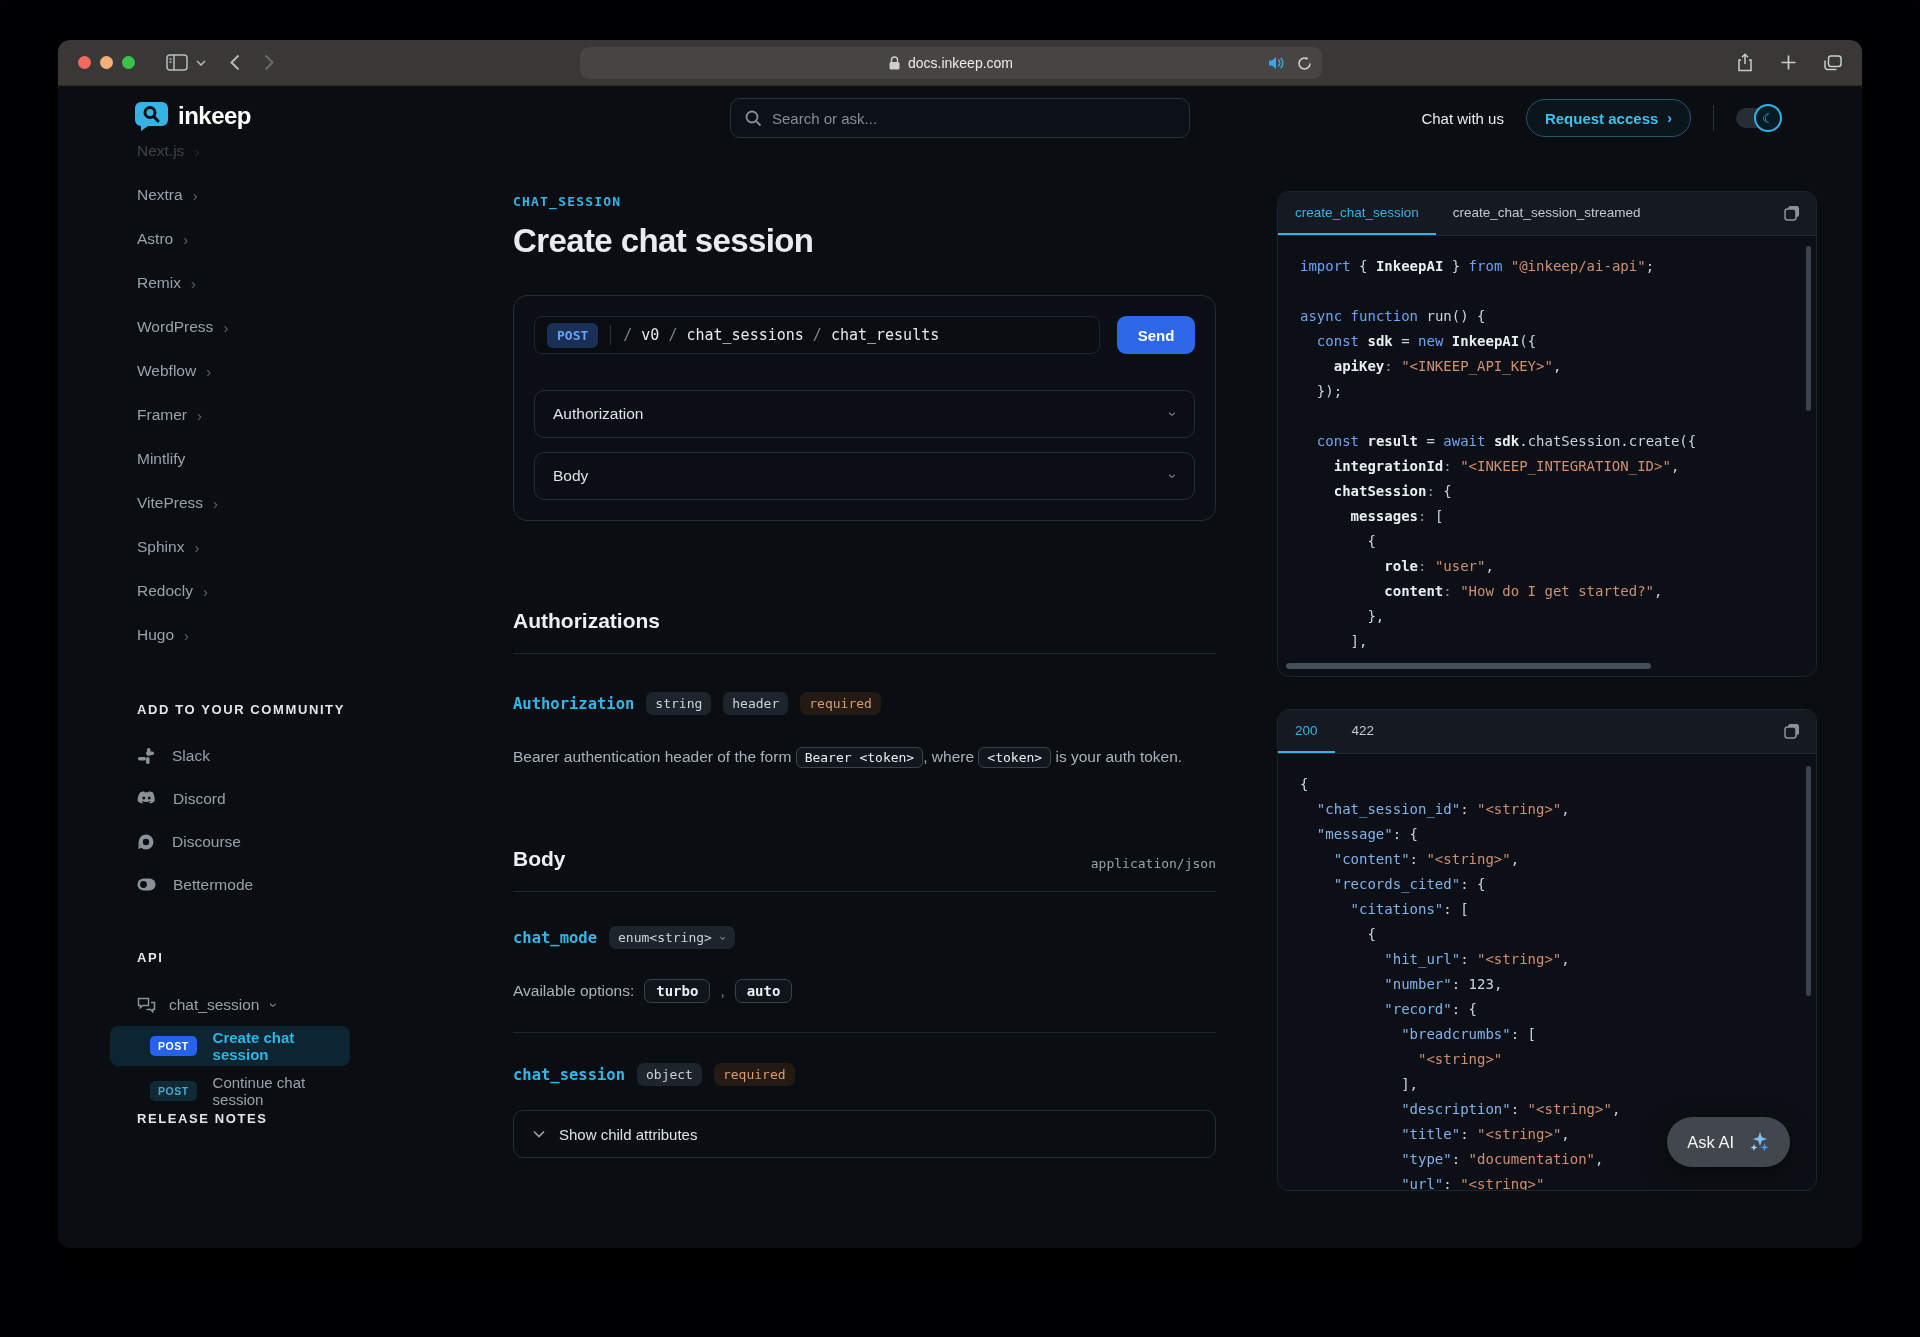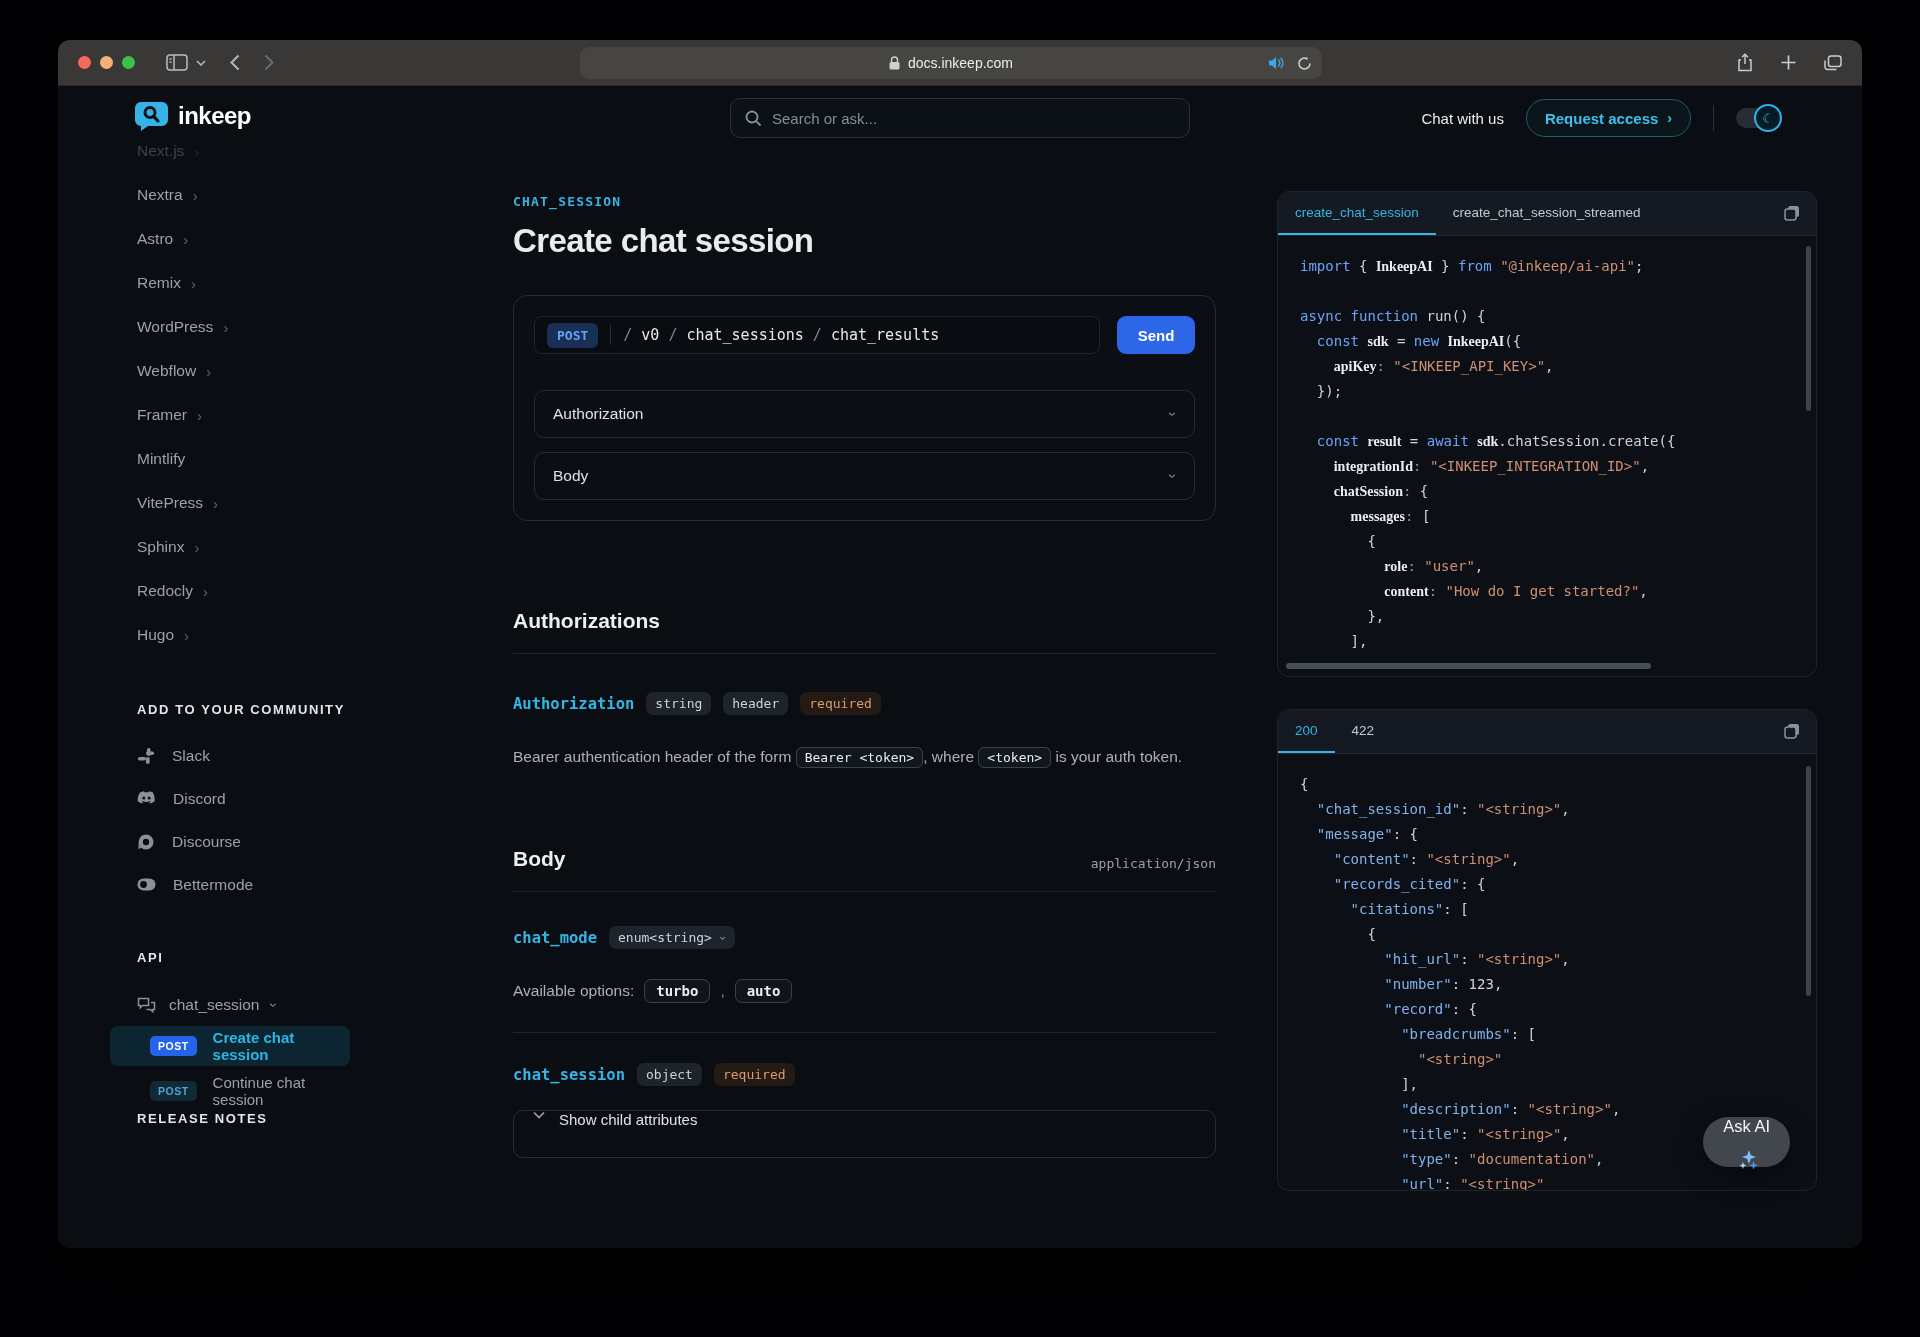--- a/index.html
+++ b/index.html
@@ -99,43 +99,43 @@
   .badge.enum { display:flex; align-items:center; gap:7px; cursor:pointer; }
   .desc { margin-top:27px; color:#a9b1b9; font-size:15.5px; line-height:30px; }
   .codechip { border:1px solid #3a424b; background:#12171e; border-radius:6px; padding:2px 8px;
     color:#e9edf1; font-size:13px; font-family:"DejaVu Sans Mono",monospace; }
   .ctype { color:#9aa2ab; font-size:13px; }
   .optrow { margin-top:30px; display:flex; align-items:center; gap:10px; color:#a9b1b9; font-size:15.5px; }
   .optchip { border:1px solid #3a424b; background:#10151c; border-radius:7px; padding:3px 11px;
     color:#e9edf1; font-size:14px; font-weight:700; font-family:"DejaVu Sans Mono",monospace; }
   .optsep { color:#7d848c; }
   .expander { margin-top:24px; height:48px; border:1px solid #262c34; border-radius:10px;
-    display:flex; gap:14px; padding:0 19px; color:#dde2e7; font-size:15px; cursor:pointer; }
+    display:flex; align-items:center; gap:14px; padding:0 19px; color:#dde2e7; font-size:15px; cursor:pointer; }
 
   
   .rightcol { position:absolute; left:1219px; top:64px; bottom:0; width:540px; }
   .panel { position:absolute; left:0; width:540px; background:#0c1016; border:1px solid #1e242b;
     border-radius:12px; overflow:hidden; }
   .panel.code { top:87px; height:486px; }
   .panel.resp { top:605px; height:482px; }
   .tabbar { height:44px; background:#141922; border-bottom:1px solid #222833;
     display:flex; align-items:stretch; position:relative; }
   .tab { display:flex; align-items:center; padding:0 17px; font-size:13.5px; font-weight:400;
     color:#c3cad1; cursor:pointer; border-bottom:2px solid transparent; }
   .tab.active { color:#35b5e6; border-bottom-color:#35b5e6; }
   .copybtn { position:absolute; right:14px; top:11px; cursor:pointer; }
   .codearea { padding:18px 22px; position:relative; }
   .cl { height:25px; line-height:25px; white-space:pre; font-family:"DejaVu Sans Mono",monospace; font-size:14px; }
-  .t-k { color:#6ca4f8; } .t-p { color:#ccd4dc; } .t-b { color:#e9eef3; font-weight:700;font-family:Liberation Serif, serif; }
+  .t-k { color:#6ca4f8; } .t-p { color:#ccd4dc; } .t-b { color:#e9eef3; font-weight:700; }
   .t-s { color:#d08f72; } .t-d { color:#8b939c; } .t-j { color:#7fb3ea; } .t-n { color:#ccd4dc; }
   .vscroll { position:absolute; right:5px; width:5px; border-radius:3px; background:#3c434c; }
   .hscroll { position:absolute; left:8px; bottom:7px; height:6px; width:365px; border-radius:3px; background:#454d57; }
   .askai { position:absolute; right:27px; top:1013px; height:50px; padding:0 20px; border-radius:26px;
     background:#42474e; display:flex; align-items:center; gap:12px; color:#f3f5f7;
-    font-size:16.5px; cursor:pointer; z-index:5; box-shadow:0 8px 24px rgba(0,0,0,.5);flex-direction:column; }
+    font-size:16.5px; cursor:pointer; z-index:5; box-shadow:0 8px 24px rgba(0,0,0,.5); }
 
   svg { display:block; }
 </style>
 </head>
 <body>
 
 <div class="window">
 
   <div class="chrome">
     <span class="tl c"></span>

